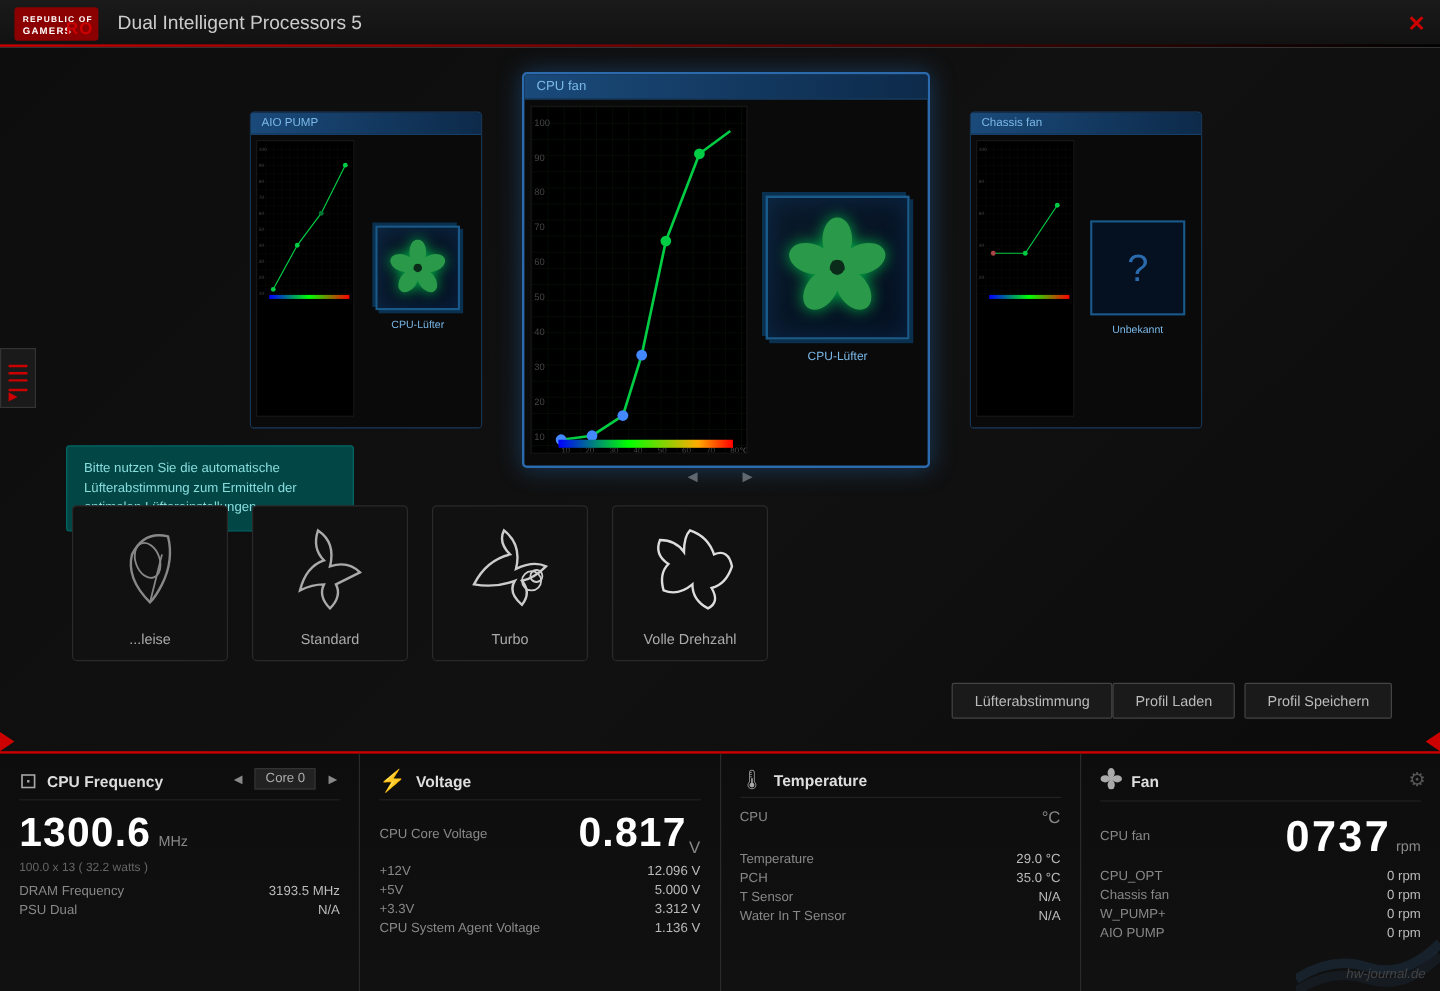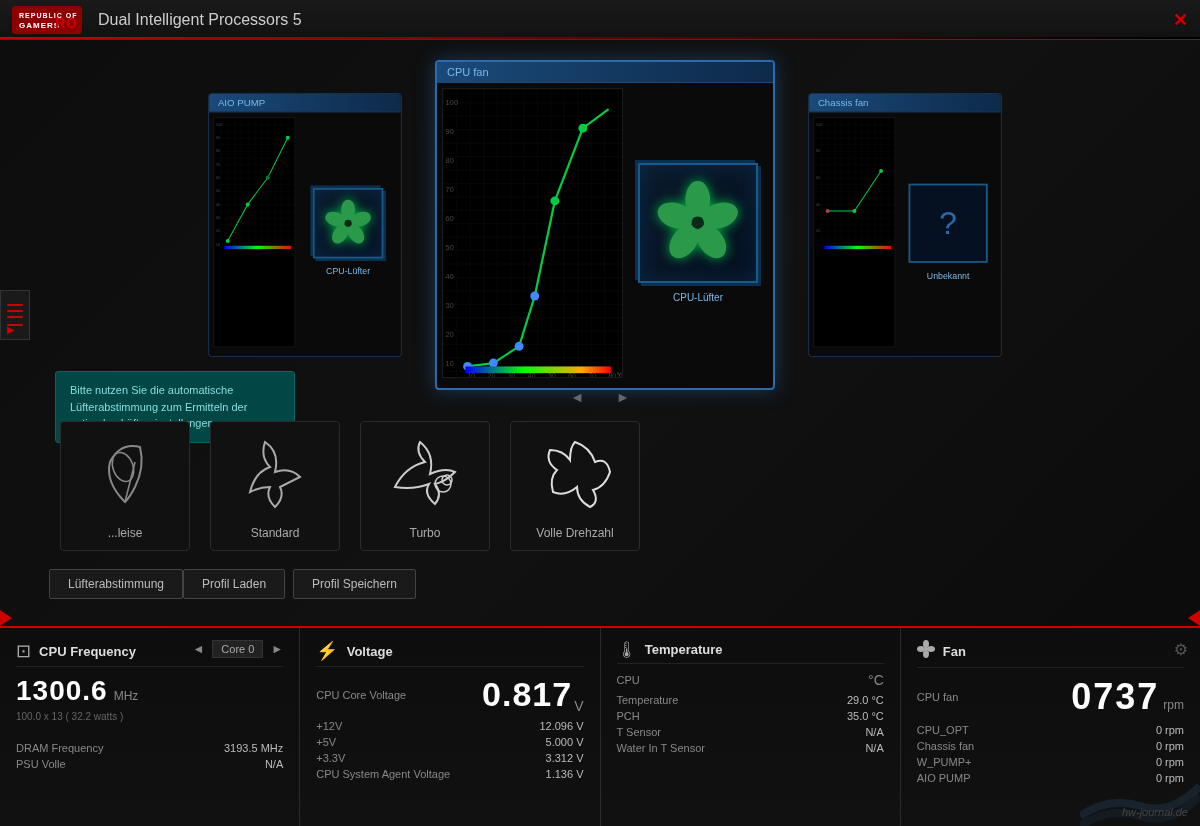--- a/index.html
+++ b/index.html
@@ -242,21 +242,21 @@
       font-size: 12px;
       color: #aaa;
       z-index: 1;
     }
 
     
     .fan-controls-bar {
       padding: 8px 40px 8px 49px;
       display: flex;
       align-items: center;
-      justify-content: flex-start;
+      justify-content: flex-end;
     }
 
     .btn-secondary {
       background: #1a1a1a;
       border: 1px solid #444;
       color: #bbb;
       padding: 7px 18px;
       font-size: 12px;
       cursor: pointer;
       border-radius: 2px;
@@ -317,34 +317,34 @@
       color: #bbb;
     }
 
     .cpu-freq-display {
       display: flex;
       align-items: baseline;
       gap: 6px;
       margin-bottom: 4px;
     }
     .cpu-freq-big {
-      font-size: 28px;
+      font-size: 34px;
       color: #fff;
       font-weight: bold;
       letter-spacing: 1px;
     }
     .cpu-freq-unit {
       font-size: 12px;
       color: #888;
     }
 
     .cpu-sub-info {
       font-size: 10px;
       color: #666;
-      margin-bottom: 20px;
+      margin-bottom: 8px;
     }
 
     
     .core-selector {
       display: flex;
       align-items: center;
       gap: 4px;
       position: absolute;
       top: 12px;
       right: 12px;
@@ -758,21 +758,21 @@
       <div class="cpu-freq-display">
         <span class="cpu-freq-big">1300.6</span>
         <span class="cpu-freq-unit">MHz</span>
       </div>
       <div class="cpu-sub-info">100.0  x  13  ( 32.2 watts )</div>
       <div class="stats-row">
         <span class="stats-label">DRAM Frequency</span>
         <span class="stats-value">3193.5 MHz</span>
       </div>
       <div class="stats-row">
-        <span class="stats-label">PSU Volle</span>
+        <span class="stats-label">PSU Dual</span>
         <span class="stats-value">N/A</span>
       </div>
     </div>
 
     <div class="stats-section">
       <div class="stats-header">
         <span class="stats-header-icon">⚡</span>
         <span class="stats-header-title">Voltage</span>
       </div>
       <div style="display:flex;align-items:center;justify-content:space-between;margin-bottom:6px;">
@@ -798,21 +798,21 @@
         <span class="stats-label">CPU System Agent Voltage</span>
         <span class="stats-value">1.136 V</span>
       </div>
     </div>
 
     <div class="stats-section">
       <div class="stats-header">
         <span class="stats-header-icon" style="font-size:16px;">🌡</span>
         <span class="stats-header-title">Temperature</span>
       </div>
-      <div style="display:flex;align-items:center;justify-content:space-between;margin-bottom:6px;">
+      <div style="display:flex;align-items:center;justify-content:space-between;margin-bottom:21px;">
         <span class="stats-label">CPU</span>
         <div class="temp-display">
           <span class="temp-unit">°C</span>
         </div>
       </div>
       <div class="stats-row">
         <span class="stats-label">Temperature</span>
         <span class="stats-value">29.0 °C</span>
       </div>
       <div class="stats-row">

